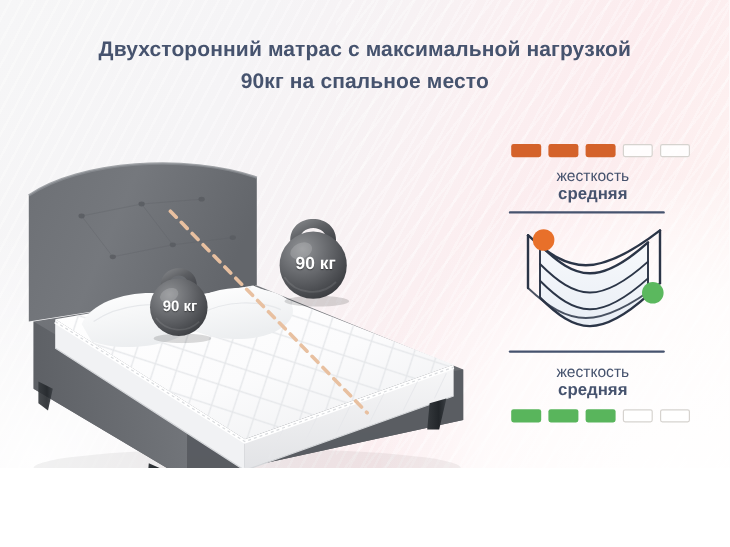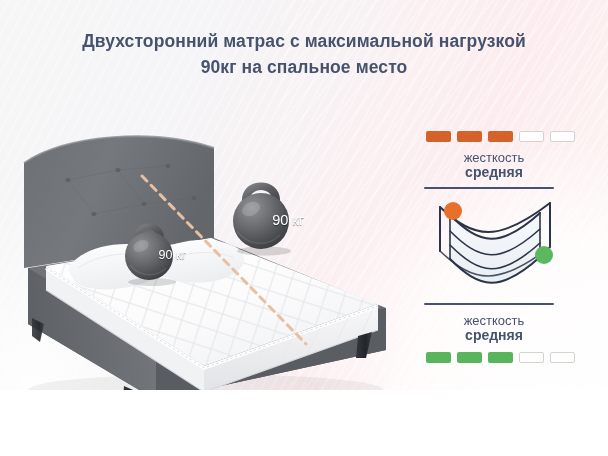--- a/index.html
+++ b/index.html
@@ -77,33 +77,33 @@
 
   
   #bed { position:absolute; left:6px; top:118px; width:408px; height:290px; }
   #bed svg { display:block; }
 
   
   .kb { position:absolute; }
   .kb .lbl {
     position:absolute;
     left:0; width:100%;
-    text-align:right;
+    text-align:center;
     color:#ffffff;
-    font-weight:normal;
+    font-weight:bold;
     text-shadow:0 1px 1px rgba(0,0,0,.45);
     pointer-events:none;
   }
   #kb-left  { left:114px; top:210px; width:72px; height:76px; }
   #kb-left  .lbl { top:38px; font-size:12.5px; }
   #kb-right { left:222px; top:168px; width:82px; height:88px; }
   #kb-right .lbl { top:44px; font-size:14.5px; }
 
   
-  #panel { position:absolute; left:418px; top:131px; width:176px; height:250px; }
+  #panel { position:absolute; left:418px; top:120px; width:176px; height:250px; }
 
   .seg-row { display:flex; gap:6px; height:11px; }
   .seg {
     width:25px; height:11px; border-radius:2px;
   }
   .seg.on-orange { background:#d4622a; }
   .seg.on-green  { background:#59b55c; }
   .seg.off {
     background:rgba(255,255,255,.85);
     border:1px solid #d6d3cf;

